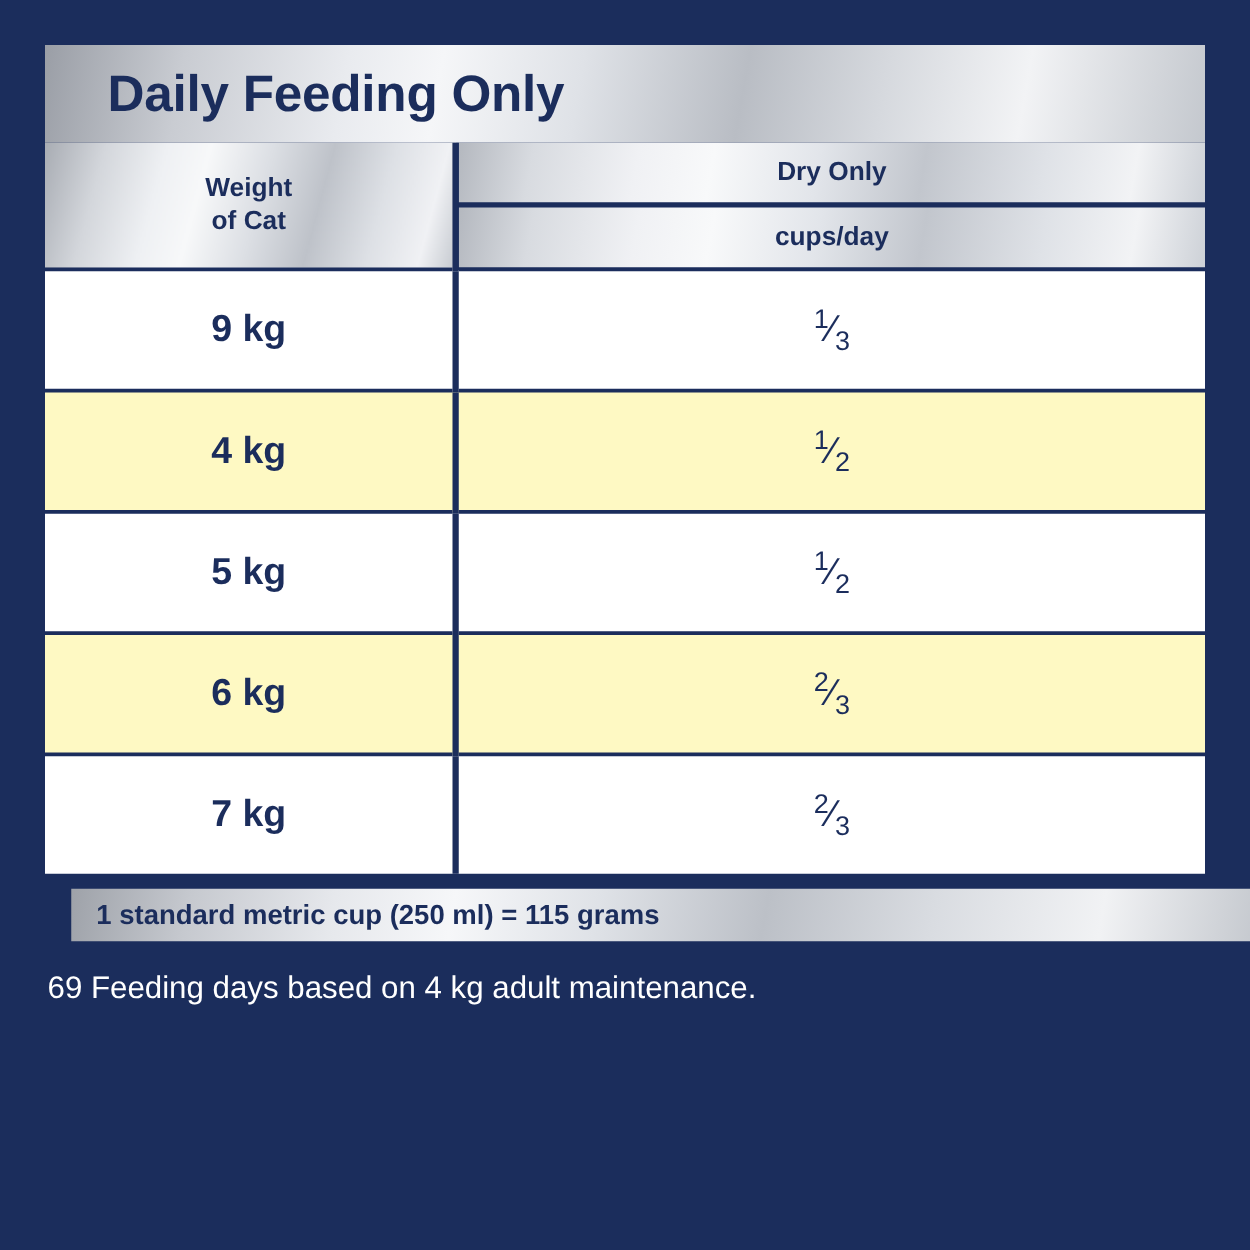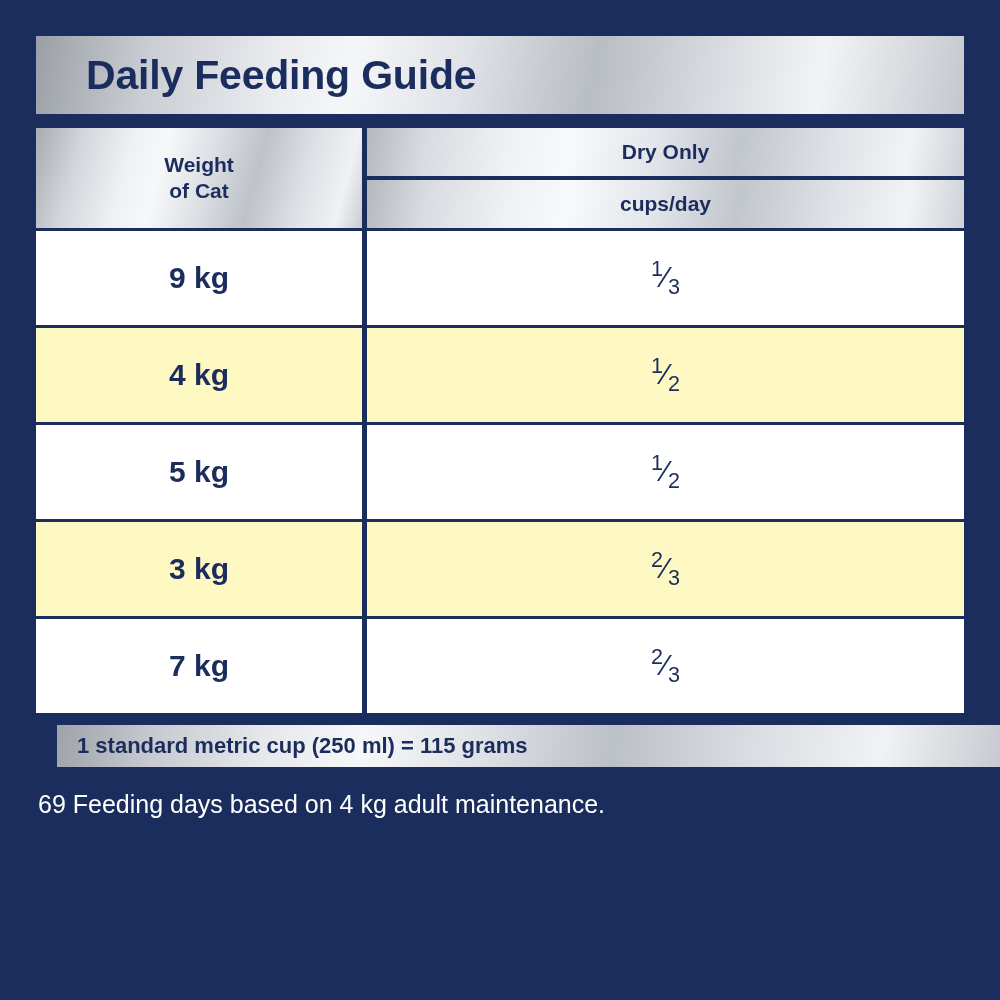--- a/index.html
+++ b/index.html
@@ -43,21 +43,20 @@
   .title-bar .title-text {
     margin-left: 50px;
     color: #1b2d5c;
     font-size: 41px;
     font-weight: bold;
     letter-spacing: -0.2px;
   }
 
   
   .table {
-    margin-top: 14px;
     width: 928px;
     border-collapse: collapse;
     table-layout: fixed;
   }
   .table td, .table th {
     padding: 0;
     margin: 0;
   }
 
   .hdr-left {
@@ -195,21 +194,21 @@
     line-height: 1.45;
     width: 930px;
   }
 </style>
 </head>
 <body>
 
 <div class="page">
 
   <div class="title-bar">
-    <div class="title-text">Daily Feeding Guide</div>
+    <div class="title-text">Daily Feeding Only</div>
   </div>
 
   <table class="table">
     <tbody>
         <tr>
       <td class="hdr-left" rowspan="1">
         <span>Weight</span><br>
         <span>of Cat</span>
       </td>
       <td class="hdr-right-wrap">
@@ -234,21 +233,21 @@
     </tr>
 
     <tr>
       <td class="row-cell row-weight row-white row-sep">5 kg</td>
       <td class="row-cell row-amount row-white row-sep">
         <span class="frac"><sup style="font-size:0.72em;">1</sup><span style="font-size:1em;">⁄</span><sub style="font-size:0.72em;">2</sub></span>
       </td>
     </tr>
 
     <tr>
-      <td class="row-cell row-weight row-alt row-sep">3 kg</td>
+      <td class="row-cell row-weight row-alt row-sep">6 kg</td>
       <td class="row-cell row-amount row-alt row-sep">
         <span class="frac"><sup style="font-size:0.72em;">2</sup><span style="font-size:1em;">⁄</span><sub style="font-size:0.72em;">3</sub></span>
       </td>
     </tr>
 
     <tr>
       <td class="row-cell row-weight row-white row-sep">7 kg</td>
       <td class="row-cell row-amount row-white row-sep">
         <span class="frac"><sup style="font-size:0.72em;">2</sup><span style="font-size:1em;">⁄</span><sub style="font-size:0.72em;">3</sub></span>
       </td>

